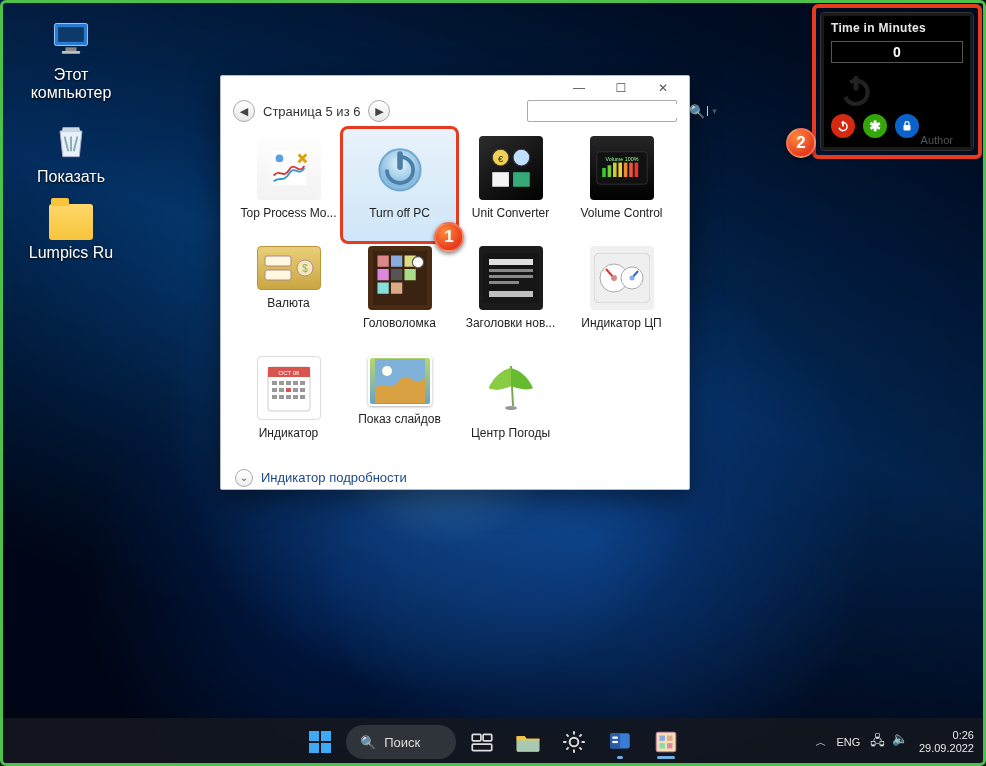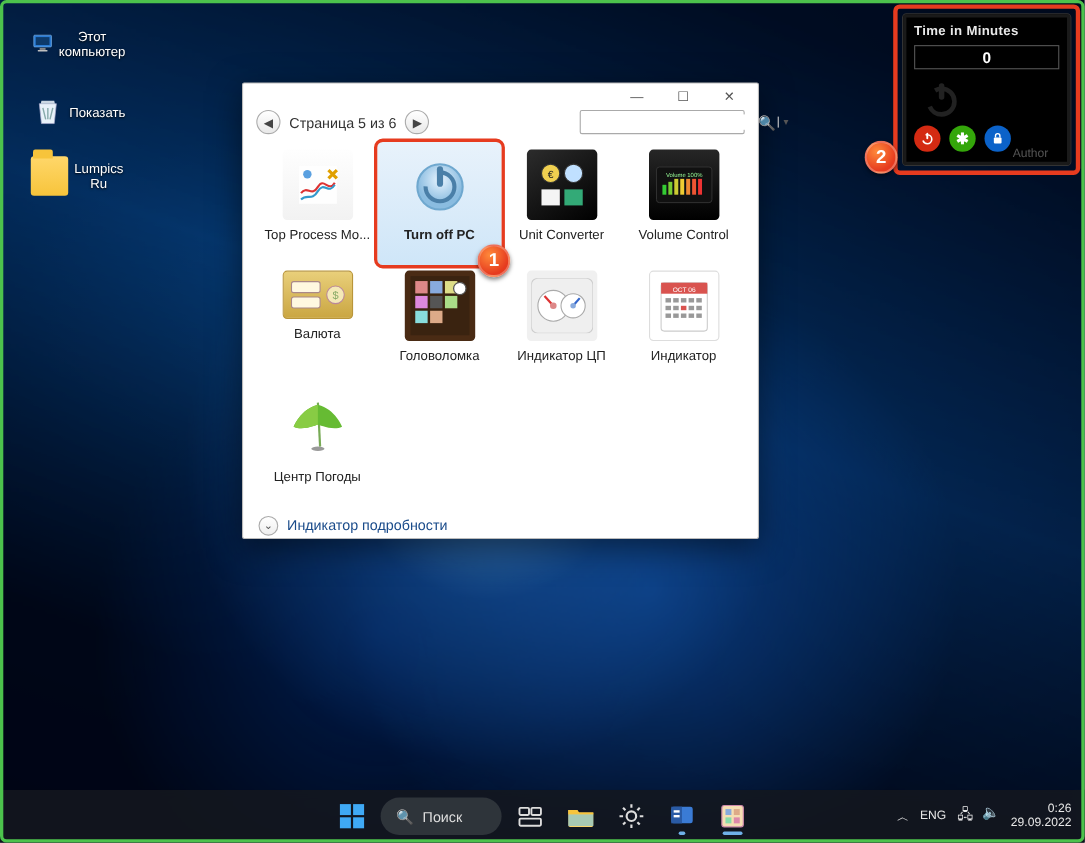--- a/index.html
+++ b/index.html
@@ -13,21 +13,21 @@
     position: absolute; inset: 0;
     background:
       radial-gradient(circle at 45% 55%, rgba(120,200,255,0.55) 0%, rgba(30,100,180,0.35) 18%, transparent 40%),
       radial-gradient(circle at 60% 70%, rgba(10,60,130,0.9) 0%, transparent 35%),
       radial-gradient(circle at 35% 75%, rgba(0,30,80,0.95) 0%, transparent 30%),
       linear-gradient(200deg, rgba(0,10,30,0.9) 10%, rgba(5,40,90,0.6) 45%, rgba(0,5,20,0.95) 80%);
     filter: blur(1px);
   }
   
   .desktop-icons { position: absolute; top: 18px; left: 4px; width: 110px; display: flex; flex-direction: column; gap: 18px; z-index: 2;}
-  .dicon { display: flex; flex-direction: row; align-items: center; gap: 4px; color: #fff; font-size: 12px; text-align: center; text-shadow: 0 1px 2px #000; cursor: pointer; padding-left: 24px; }
+  .dicon { display: flex; flex-direction: column; align-items: center; gap: 4px; color: #fff; font-size: 16px; text-align: center; text-shadow: 0 1px 2px #000; cursor: pointer; padding-left: 24px; }
   .dicon svg, .dicon .sq { width: 44px; height: 44px; }
   .folder-sq { width: 44px; height: 36px; background: linear-gradient(#ffd76a,#f7c43b); border-radius: 3px; position: relative; }
   .folder-sq::before { content:""; position:absolute; top:-6px; left:2px; width:18px; height:8px; background:#f7c43b; border-radius:2px 2px 0 0;}
   .chrome-circ { width:42px; height:42px; border-radius:50%; background:
      conic-gradient(#ea4335 0 120deg, #34a853 120deg 240deg, #fbbc05 240deg 360deg);
      position:relative;}
   .chrome-circ::after{content:"";position:absolute;inset:10px;background:#fff;border-radius:50%;}
   .chrome-circ::before{content:"";position:absolute;inset:14px;background:#4285f4;border-radius:50%;z-index:1;}
   
   .gadget-wrap { position:absolute; top:4px; right:4px; width:170px; height:155px; border:4px solid #e63b1f; border-radius:6px; z-index:4; }
@@ -173,21 +173,21 @@
             <rect x="6" y="6" width="36" height="36" fill="#fefefe"></rect>
             <path d="M8 32c6-8 10 4 16-6s10 6 16-4" stroke="#d33" fill="none" stroke-width="2"></path>
             <path d="M8 38c6-6 10 2 16-8s10 4 16-6" stroke="#39c" fill="none" stroke-width="2"></path>
             <path d="M34 10l8 8M42 10l-8 8" stroke="#e0a000" stroke-width="3"></path>
             <circle cx="14" cy="14" r="4" fill="#5aa0e0"></circle>
           </svg>
       </div>
       <span class="lbl">Top Process Mo...</span>
     </div>
 
-    <div class="gad sel sel-wrap" style="position:relative;font-weight:bold;">
+    <div class="gad sel sel-wrap" style="position:relative;">
       <div class="selbox"></div>
       <div class="thumb">
         <svg width="60" height="60" viewBox="0 0 64 64">
           <defs>
               <radialGradient id="pg" cx="50%" cy="35%">
                 <stop offset="0%" stop-color="#e8f4ff"></stop>
                 <stop offset="100%" stop-color="#8abce0"></stop>
               </radialGradient>
             </defs>
           <circle cx="32" cy="34" r="22" fill="url(#pg)" stroke="#6fa8cf" stroke-width="2"></circle>
@@ -253,20 +253,33 @@
               <rect x="28" y="16" width="10" height="10" fill="#ad8"></rect>
               <rect x="4" y="28" width="10" height="10" fill="#8dd"></rect>
               <rect x="16" y="28" width="10" height="10" fill="#da8"></rect>
             </g>
             <circle cx="40" cy="10" r="5" fill="#fff" stroke="#555"></circle>
           </svg>
       </div>
       <span class="lbl">Головоломка</span>
     </div>
 
+    <div class="gad">
+      <div class="thumb t-news">
+        <svg width="56" height="50" viewBox="0 0 56 50">
+            <rect width="56" height="50" rx="3" fill="#161616"></rect>
+            <rect x="6" y="6" width="44" height="6" fill="#e0e0e0"></rect>
+            <rect x="6" y="16" width="44" height="3" fill="#888"></rect>
+            <rect x="6" y="22" width="44" height="3" fill="#888"></rect>
+            <rect x="6" y="28" width="30" height="3" fill="#888"></rect>
+            <rect x="6" y="38" width="44" height="6" fill="#c0c0c0"></rect>
+          </svg>
+      </div>
+      <span class="lbl">Заголовки нов...</span>
+    </div>
 
     <div class="gad">
       <div class="thumb t-cpu">
         <svg width="56" height="50" viewBox="0 0 56 50">
             <rect width="56" height="50" rx="6" fill="#efefef" stroke="#ccc"></rect>
             <circle cx="20" cy="25" r="14" fill="#fff" stroke="#aaa"></circle>
             <circle cx="38" cy="25" r="11" fill="#fff" stroke="#aaa"></circle>
             <path d="M20 25L12 16" stroke="#d33" stroke-width="2"></path>
             <path d="M38 25L44 18" stroke="#36c" stroke-width="2"></path>
             <circle cx="20" cy="25" r="3" fill="#d88"></circle>
@@ -298,20 +311,30 @@
               <rect x="22" y="34" width="5" height="4"></rect>
               <rect x="29" y="34" width="5" height="4"></rect>
               <rect x="36" y="34" width="5" height="4"></rect>
             </g>
           </svg>
       </div>
       <span class="lbl">Индикатор</span>
     </div>
 
 
+    <div class="gad">
+      <div class="thumb t-slide" style="border:2px solid #fff; box-shadow:0 1px 3px rgba(0,0,0,0.3);height:50px;">
+        <svg width="50" height="44" viewBox="0 0 50 44">
+            <rect width="50" height="44" fill="#7fb0d8"></rect>
+            <path d="M0 30c8-10 14 4 24-8s18 10 26-4v26H0z" fill="#d8a040"></path>
+            <circle cx="12" cy="12" r="5" fill="#ffe"></circle>
+          </svg>
+      </div>
+      <span class="lbl">Показ слайдов</span>
+    </div>
 
     <div class="gad">
       <div class="thumb t-weather">
         <svg width="58" height="56" viewBox="0 0 58 56">
             <path d="M29 6l2 40" stroke="#7a5" stroke-width="2"></path>
             <path d="M29 8c-16 4-22 20-22 20 8 4 22-2 22-2s14 6 22 2c0 0-6-16-22-20z" fill="#6b3"></path>
             <path d="M29 8c-16 4-22 20-22 20 8 4 22-2 22-2z" fill="#8c4"></path>
             <ellipse cx="29" cy="48" rx="6" ry="2" fill="#999"></ellipse>
           </svg>
       </div>

